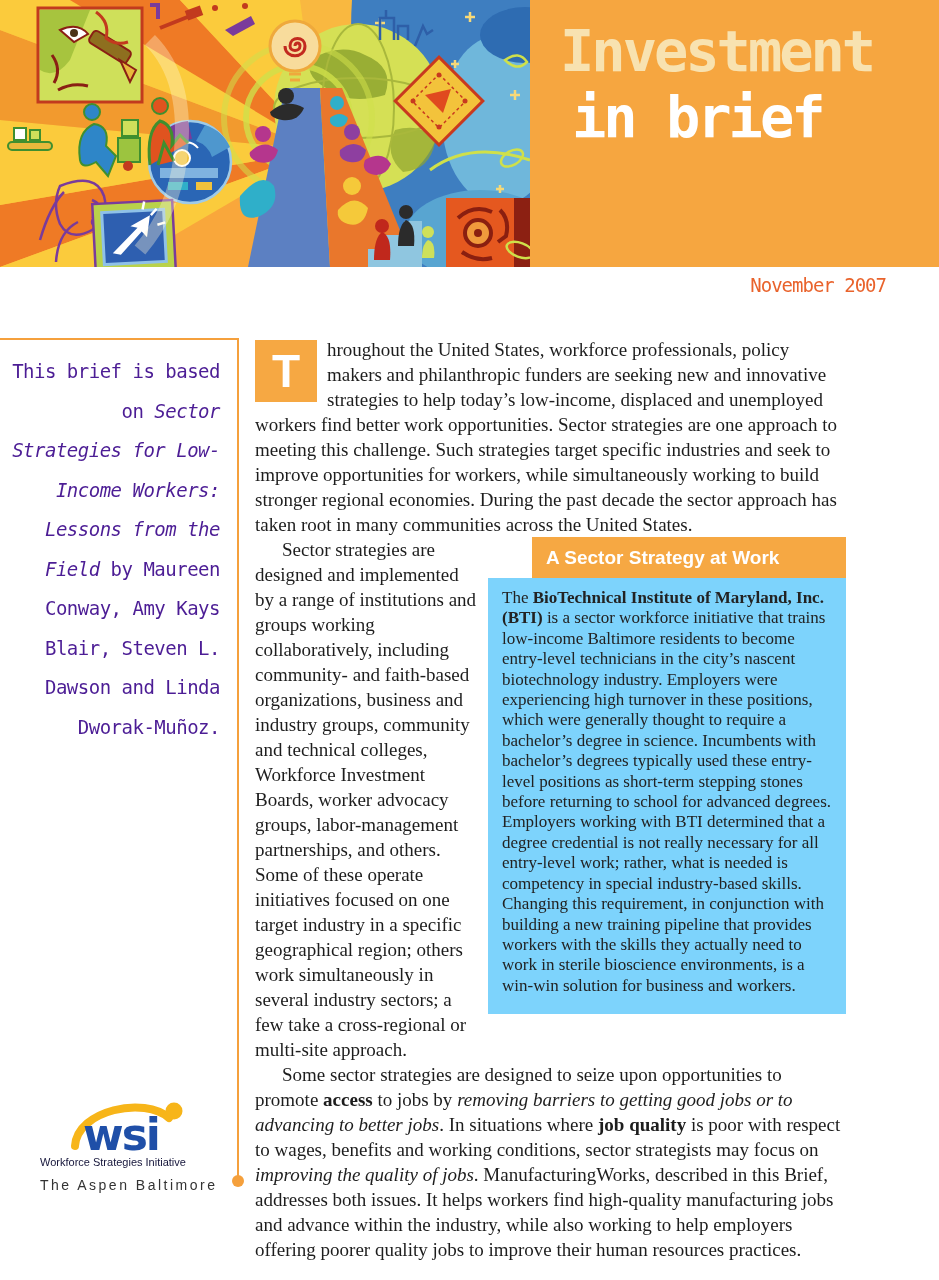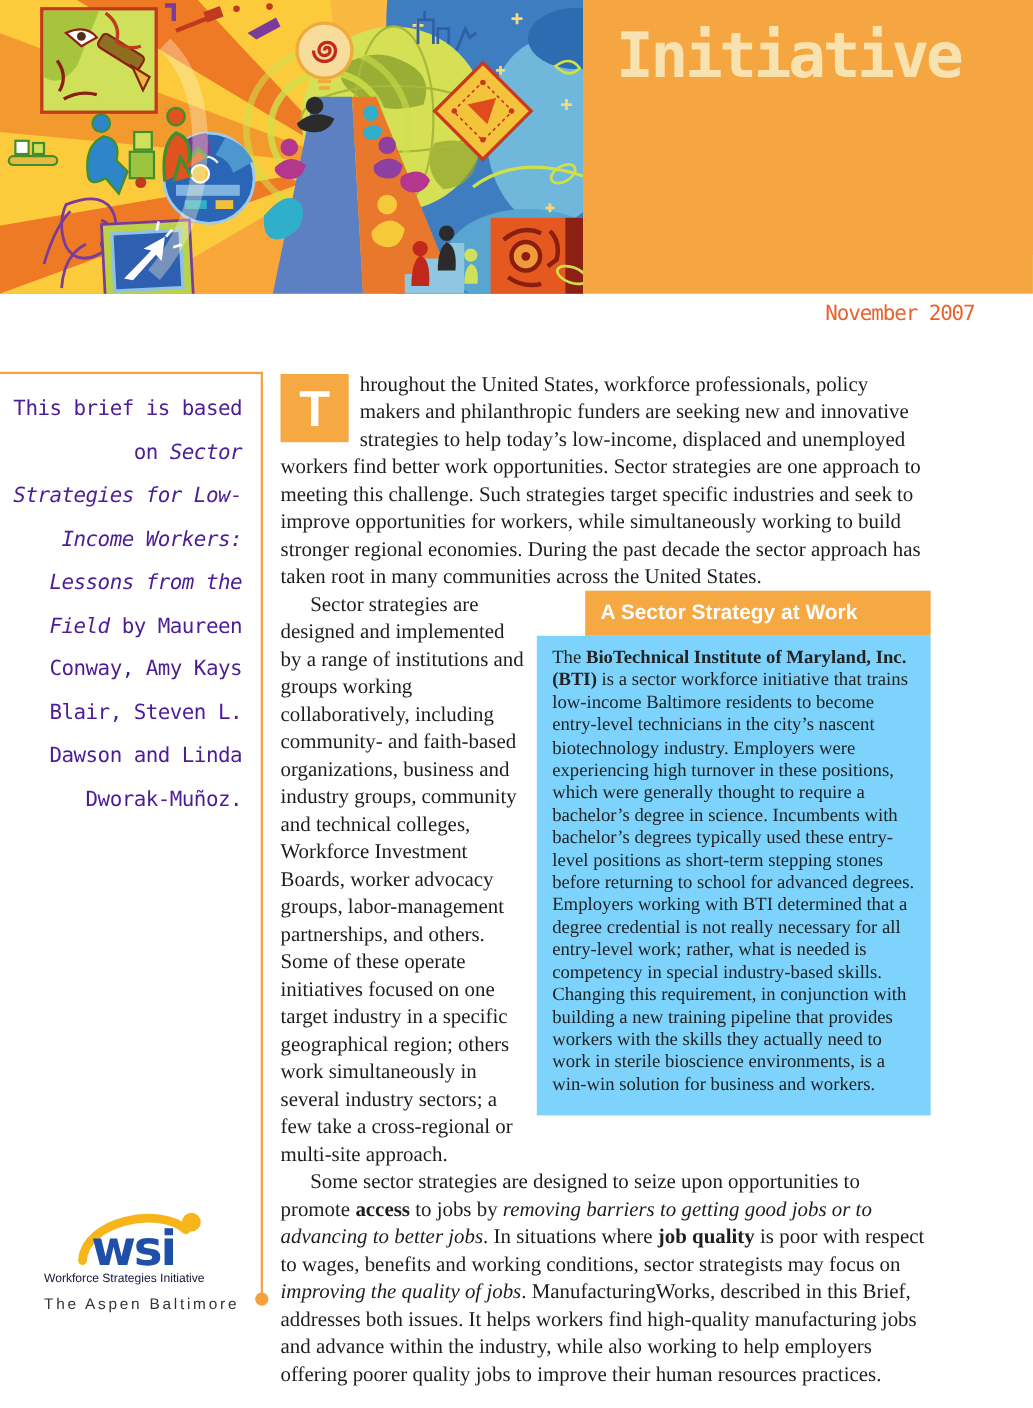--- a/index.html
+++ b/index.html
@@ -200,21 +200,22 @@
       </g>
       <g fill="none" stroke="#CFE04A" stroke-width="2.5">
         <ellipse cx="512" cy="158" rx="12" ry="7" transform="rotate(-30 512 158)"></ellipse>
         <ellipse cx="520" cy="250" rx="14" ry="7" transform="rotate(20 520 250)"></ellipse>
         <path d="M505,60 q14,-10 22,2 q-10,10 -22,-2z"></path>
       </g>
       <path d="M150,40 q40,40 30,120 q-6,50 -40,90" stroke="#FFF6D8" stroke-width="14" opacity="0.35" fill="none"></path>
     </svg>
 
     <div class="title">
-      <div class="t-line">Initiative</div>
+      <div class="t-line">Investment</div>
+      <div class="t-line white">in brief</div>
     </div>
   </header>
 
   <div class="date">November 2007</div>
 
   <div class="rule">
     <span class="dot"></span>
   </div>
   <aside class="note"><span>This brief is based on </span><span class="seg-i">Sector Strategies for Low-Income Workers: Lessons from the Field</span><span> by Maureen Conway, Amy Kays Blair, Steven L. Dawson and Linda Dworak-Muñoz.</span></aside>
 

